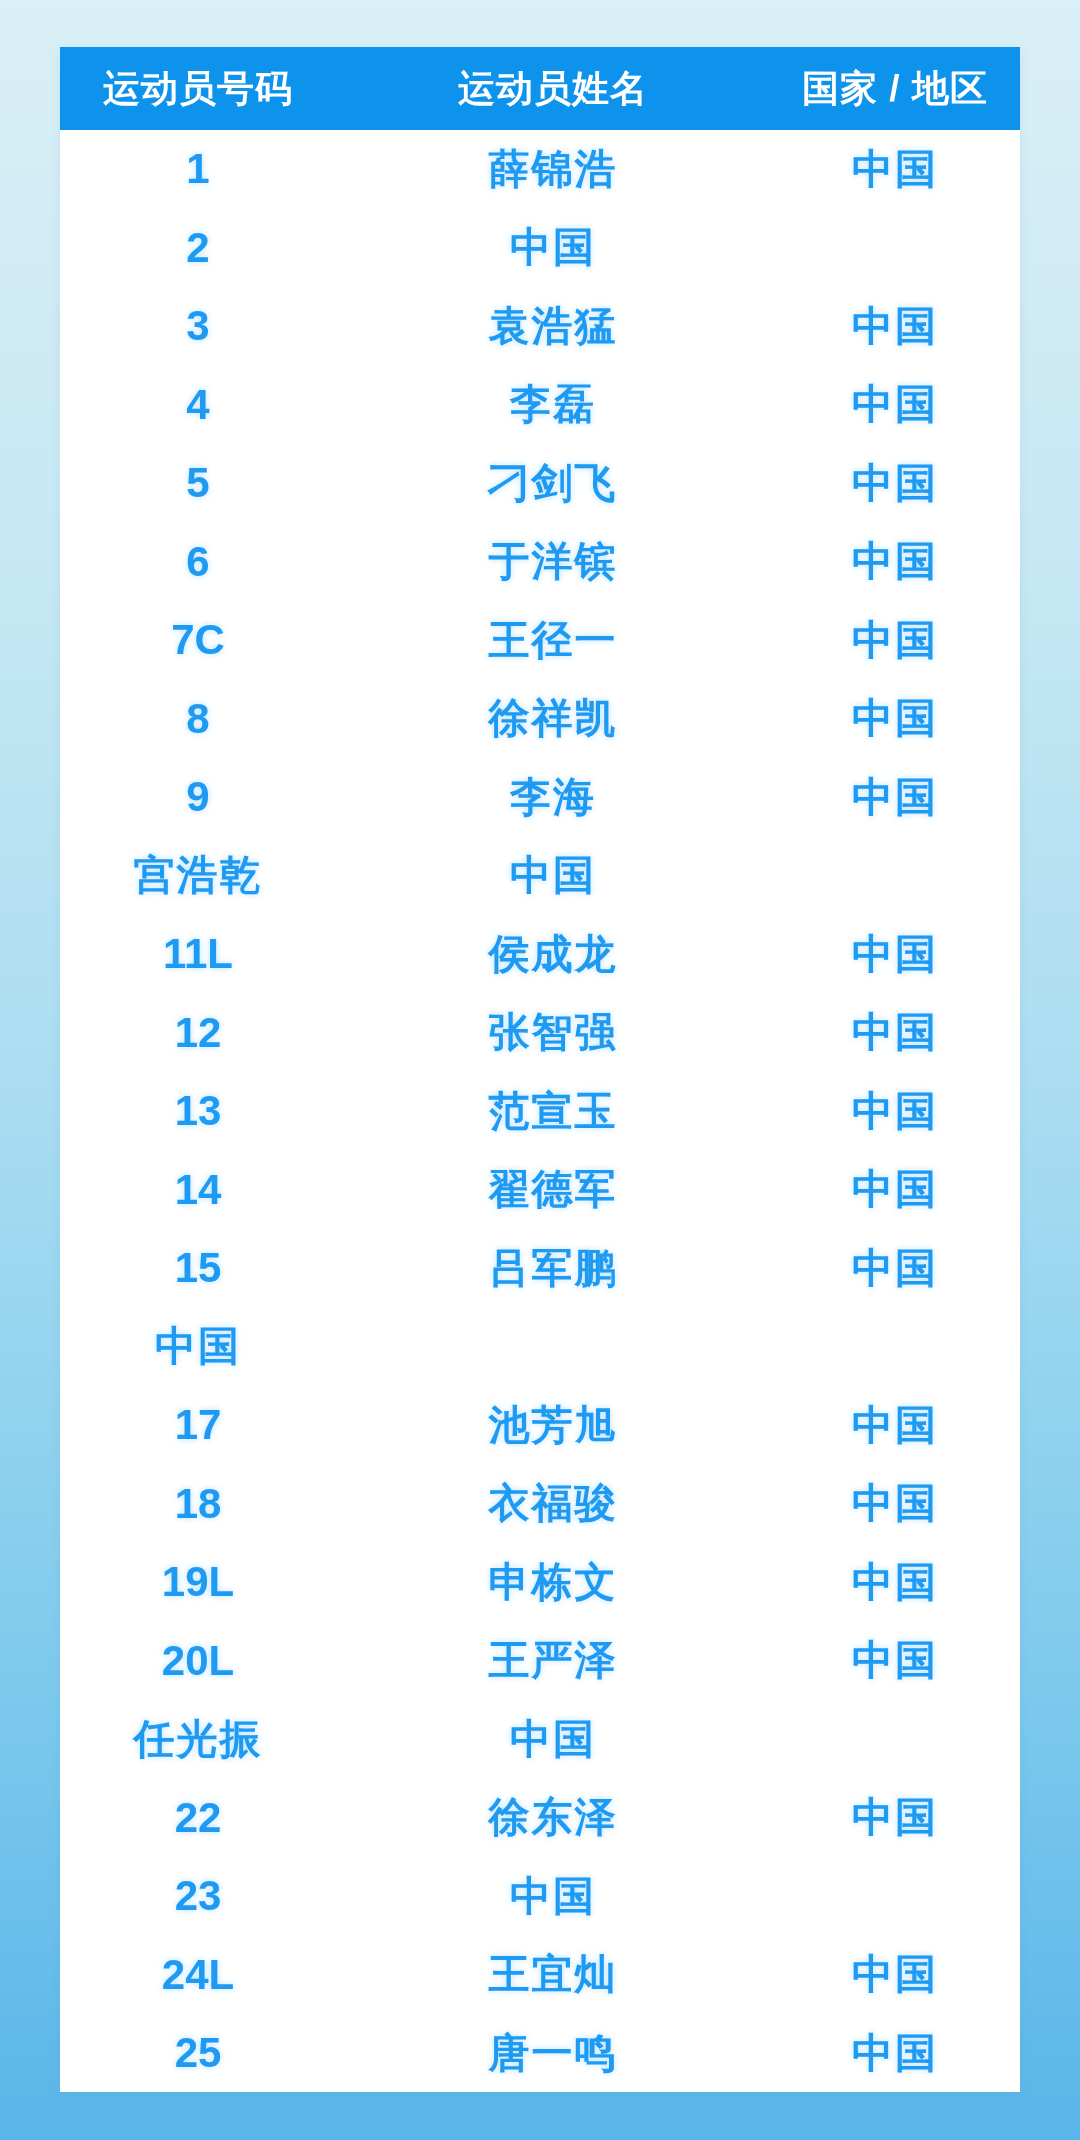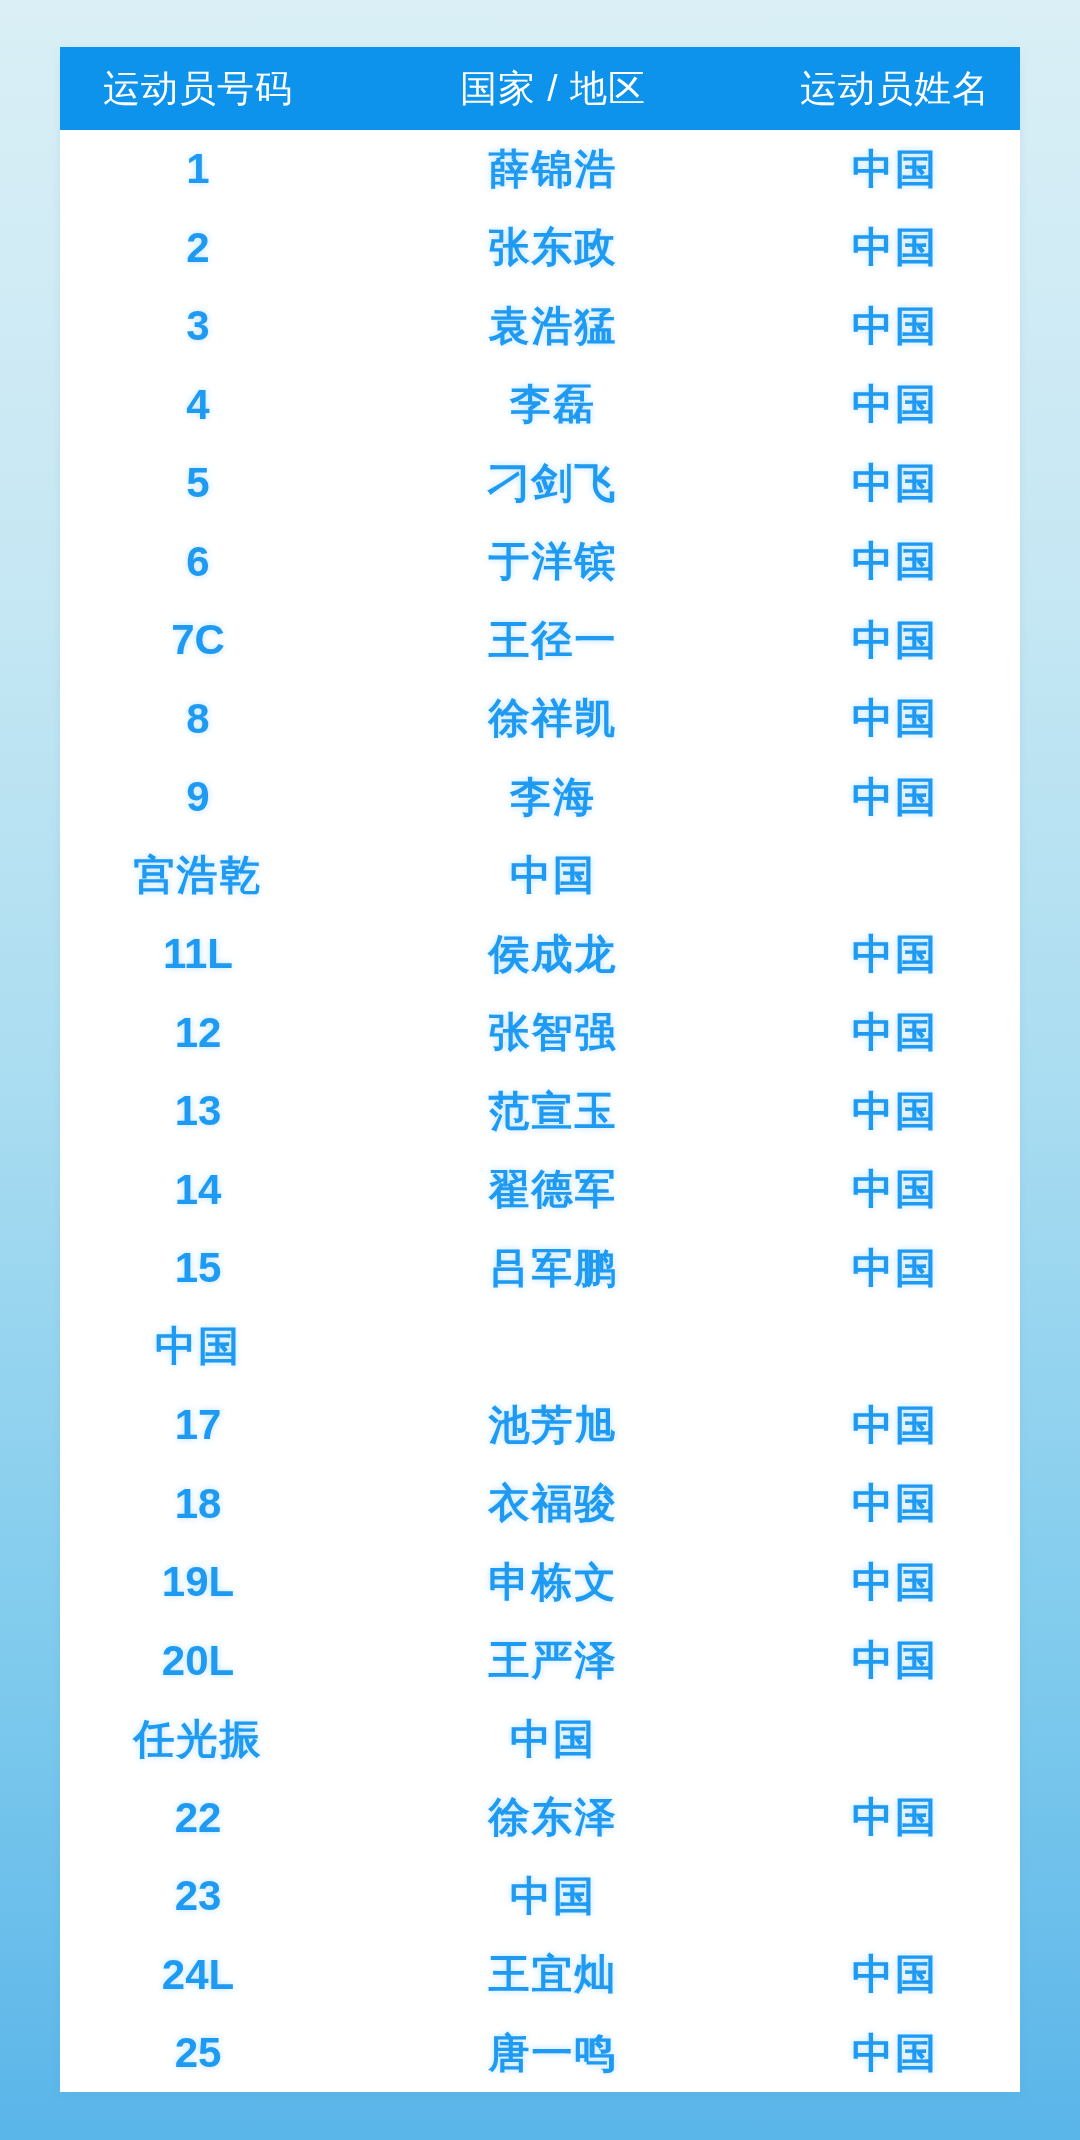--- a/index.html
+++ b/index.html
@@ -31,21 +31,21 @@
   .thead {
     display: grid;
     grid-template-columns: 276px 434px 250px;
     height: 83px;
     align-items: center;
     background: var(--header-bg, #0e93ec);
   }
   .th {
     color: #ffffff;
     font-size: 37px;
-    font-weight: 400;
+    font-weight: 700;
     text-align: center;
     letter-spacing: 1px;
     line-height: 1;
   }
   .tbody {
     display: block;
   }
   .tr {
     display: grid;
     grid-template-columns: 276px 434px 250px;
@@ -66,32 +66,31 @@
     font-size: 41px;
     letter-spacing: 2px;
   }
 </style>
 </head>
 <body>
 
 <div class="card">
   <div class="thead">
     <div class="th">运动员号码</div>
+    <div class="th">运动员姓名</div>
     <div class="th">国家 / 地区</div>
-    <div class="th">运动员姓名</div>
   </div>
   <div class="tbody" id="tbody">
       <div class="tr">
         <div class="td td-number">1</div>
         <div class="td td-name">薛锦浩</div>
         <div class="td td-country">中国</div>
       </div>
       <div class="tr">
         <div class="td td-number">2</div>
-        <div class="td td-name">张东政</div>
         <div class="td td-country">中国</div>
       </div>
       <div class="tr">
         <div class="td td-number">3</div>
         <div class="td td-name">袁浩猛</div>
         <div class="td td-country">中国</div>
       </div>
       <div class="tr">
         <div class="td td-number">4</div>
         <div class="td td-name">李磊</div>

